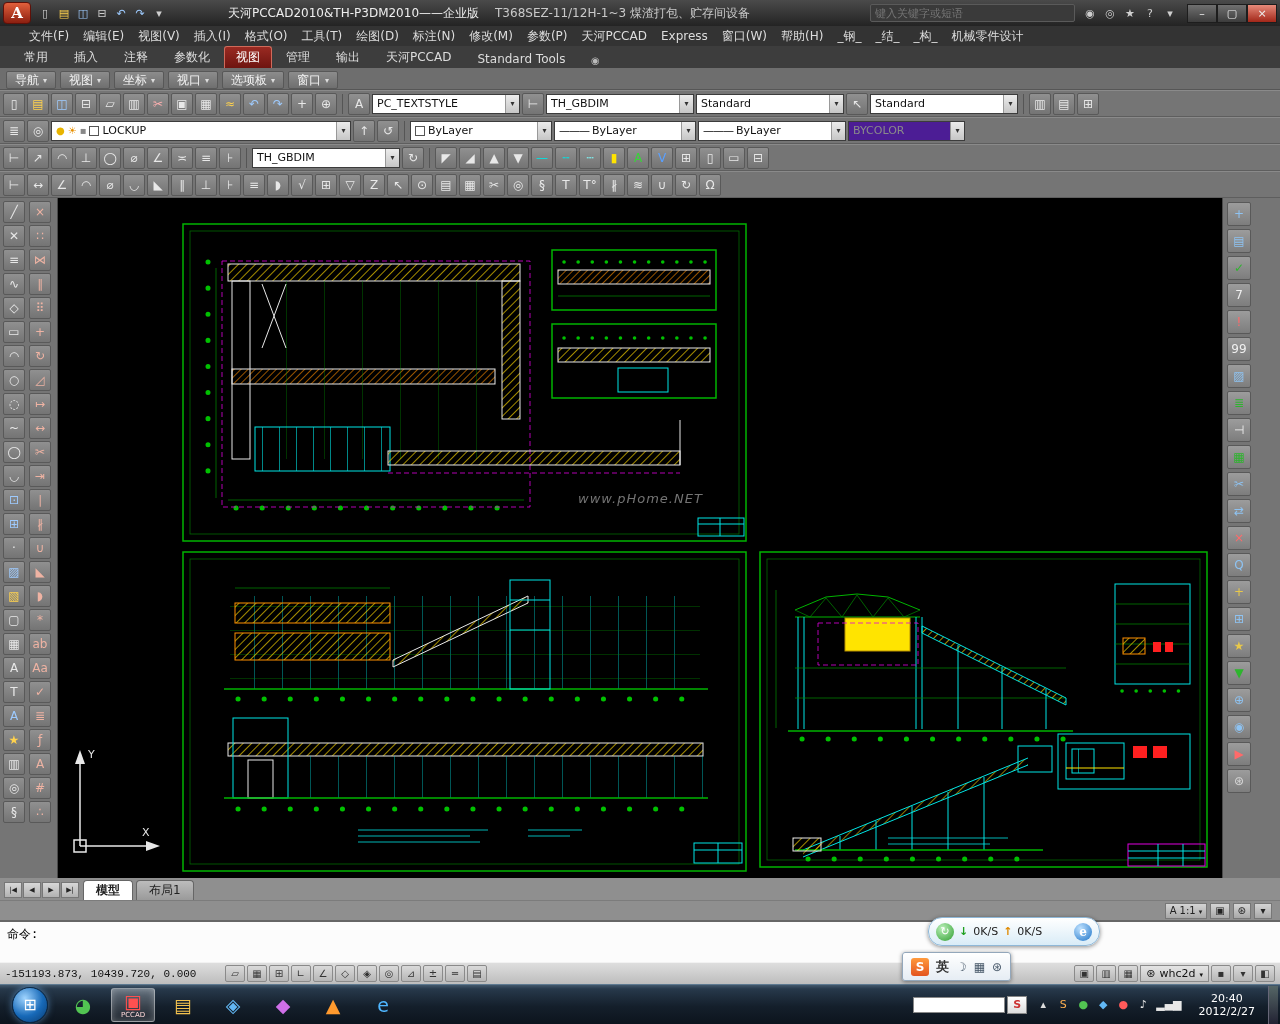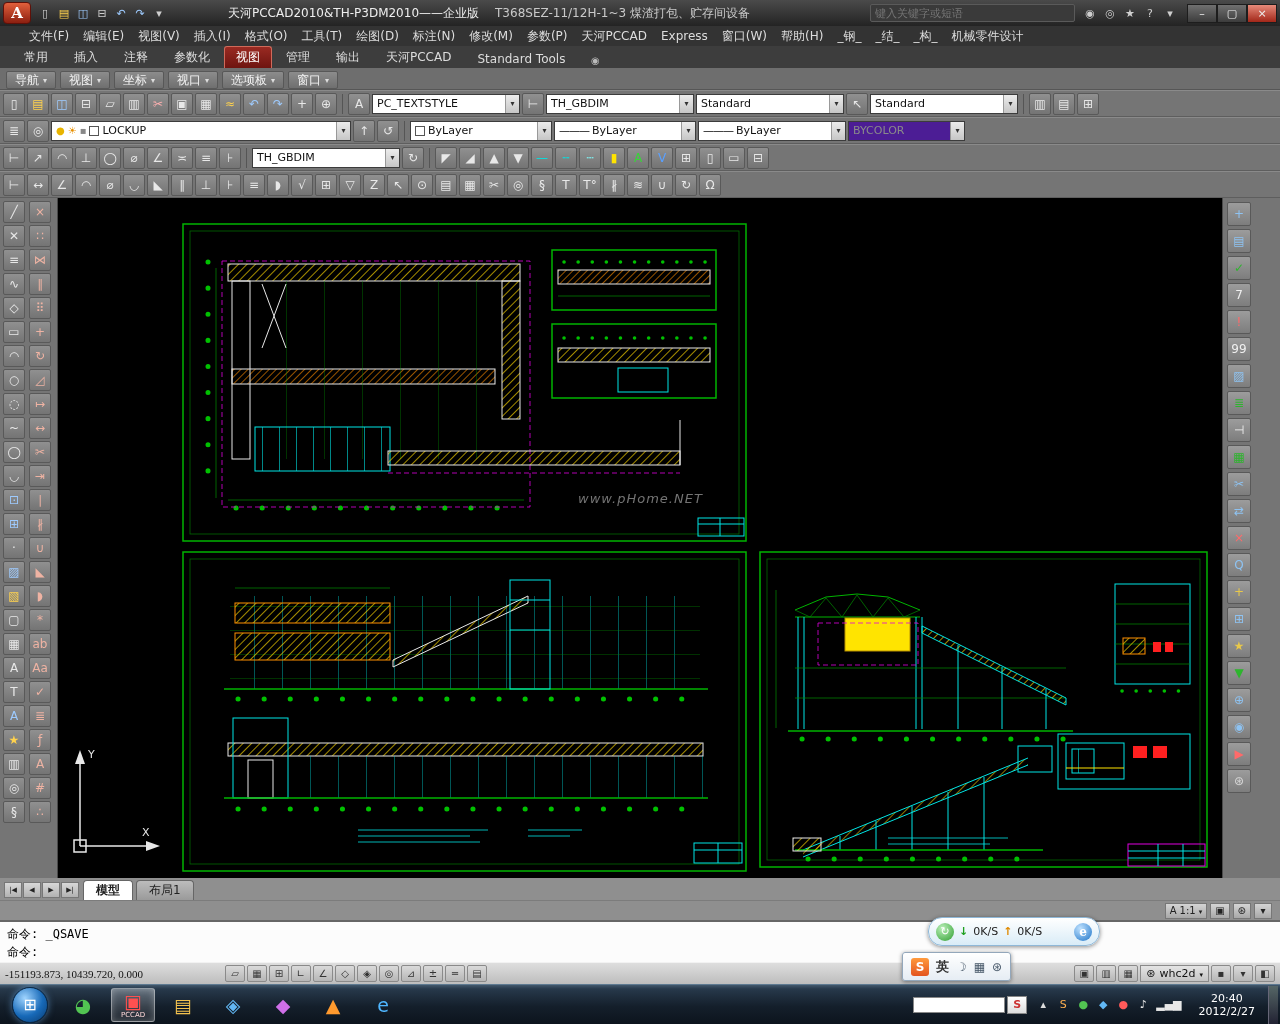--- a/index.html
+++ b/index.html
@@ -99,21 +99,21 @@
   .assistrow{height:20px;background:#8f8f8f;display:flex;align-items:center;justify-content:flex-end;
     padding-right:8px;gap:3px;border-top:1px solid #7c7c7c}
   .as-btn{height:16px;min-width:18px;background:linear-gradient(#d4d4d4,#a8a8a8);border:1px solid #777;
     font-size:10px;color:#222;display:flex;align-items:center;justify-content:center;padding:0 4px;gap:3px}
   .as-btn .dd::after{content:"▾";font-size:7px}
   .cmd{height:42px;background:#fcfcfc;border-top:2px solid #666;
     font-family:"DejaVu Sans Mono","Liberation Mono",monospace;font-size:12px;color:#000;padding:3px 7px}
   .cmd-line{height:18px;line-height:18px;white-space:pre}
   .statusbar{height:22px;background:linear-gradient(#dedede,#bdbdbd);display:flex;align-items:center;
     font-size:11px;color:#111;padding:0 5px;gap:2px;border-top:1px solid #f2f2f2}
-  .coords{font-family:Liberation Serif, serif;width:218px;flex:none}
+  .coords{font-family:Liberation Mono, monospace;width:218px;flex:none}
   .stt{width:20px;height:17px;background:linear-gradient(#dadada,#b6b6b6);border:1px solid #8a8a8a;
     border-radius:2px;font-size:10px;display:flex;align-items:center;justify-content:center;color:#333;flex:none}
   .st-right{margin-left:auto;display:flex;align-items:center;gap:2px}
   .ws-combo{display:flex;align-items:center;gap:4px;border:1px solid #8a8a8a;
     background:linear-gradient(#e4e4e4,#c4c4c4);height:17px;padding:0 5px;font-size:11px}
   .ws-combo .dd::after{content:"▾";font-size:7px}
 
   
   .speedwidget{position:absolute;left:928px;top:917px;width:172px;height:29px;z-index:40;
     background:linear-gradient(#ffffff,#d9ecf7);border:1px solid #8fb8d8;border-radius:14px;
@@ -654,21 +654,20 @@
       <span class="dd"></span>
     </span>
     <span style="display:flex;gap:3px">
       <span class="as-btn">▣</span>
         <span class="as-btn">⊛</span>
         <span class="as-btn">▾</span>
     </span>
   </div>
 
   <div class="cmd">
-    <div class="cmd-line">命令: _QSAVE</div>
     <div class="cmd-line">命令:</div>
   </div>
 
   <div class="statusbar">
     <span class="coords">-151193.873, 10439.720, 0.000</span>
     <span style="display:flex;gap:2px">
       <span class="stt">▱</span>
         <span class="stt">▦</span>
         <span class="stt">⊞</span>
         <span class="stt">∟</span>

